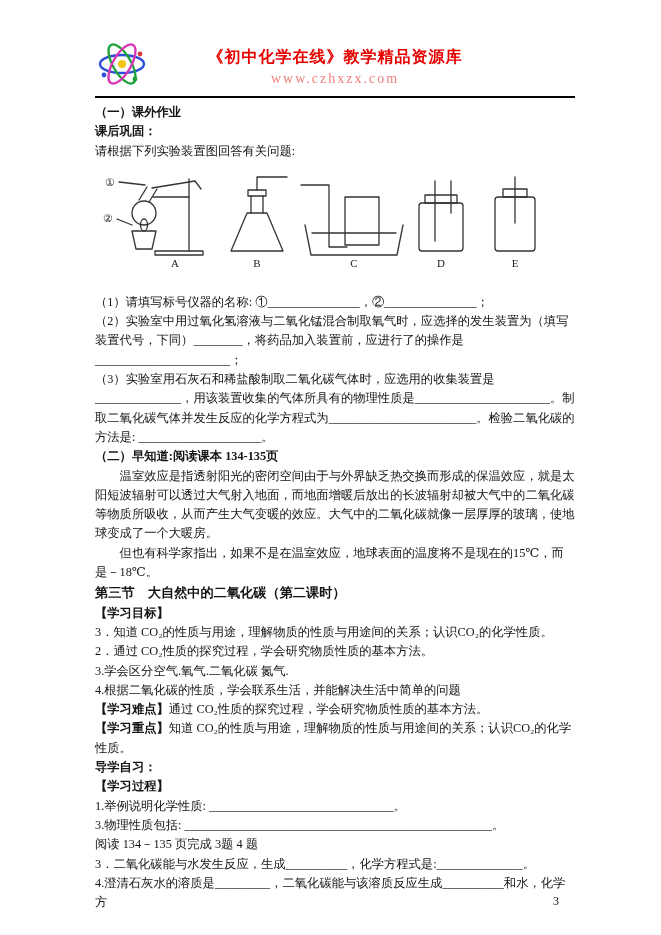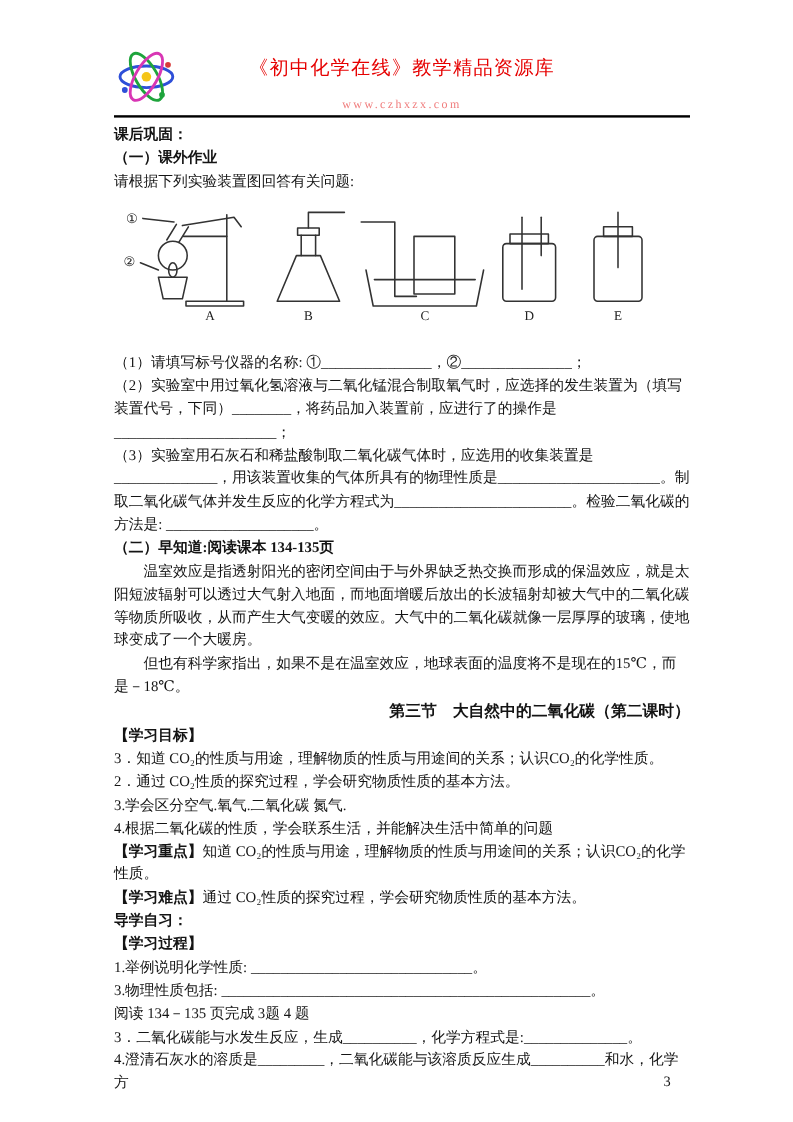--- a/index.html
+++ b/index.html
@@ -11,28 +11,28 @@
     color: #141414;
     position: relative;
     overflow: hidden;
   }
   .page { position: absolute; inset: 0; padding: 42px 86px 0 95px; }
 
   
   .hdr { position: relative; height: 52px; }
   .logo { position: absolute; left: 0; top: -4px; width: 54px; height: 52px; }
   .hdr-text { text-align: center; padding-top: 5px; }
-  .hdr-title { color: #e60000; font-weight: normal; font-size: 16px; letter-spacing: 1px; }
-  .hdr-url { color: #f07d7d; font-size: 10px; letter-spacing: 2px; margin-top: 14px; }
+  .hdr-title { color: #e60000; font-weight: bold; font-size: 16px; letter-spacing: 1px; }
+  .hdr-url { color: #f07d7d; font-size: 14px; letter-spacing: 2px; margin-top: 3px; }
   .rule { border: none; border-top: 2.5px solid #000; margin: 2px 0 5px; }
 
   
   p { margin: 0; font-size: 12.3px; line-height: 19.3px; }
   .bold { font-weight: bold; }
-  .center { text-align: right; }
+  .center { text-align: left; }
   .indent { text-indent: 2em; }
   .section-title { font-size: 13.2px; margin: 1px 0; }
 
   
   .apparatus { margin: 6px 0 24px 2px; }
   .apparatus svg { display: block; }
   .flbl { font-size: 11px; fill: #222; font-family: "Liberation Serif", serif; }
   .fcall { font-size: 11px; fill: #222; font-family: "Liberation Serif", serif; }
 
   .page-number { position: absolute; right: 102px; bottom: 26px; font-size: 12px; color: #141414; }
@@ -56,22 +56,22 @@
         <circle cx="40" cy="41" r="2.4" fill="#1fa43c"></circle>
       </svg>
     </span>
     <div class="hdr-text">
       <div class="hdr-title">《初中化学在线》教学精品资源库</div>
       <div class="hdr-url">www.czhxzx.com</div>
     </div>
   </div>
   <hr class="rule">
 
+  <p class="bold">（一）课外作业</p>
   <p class="bold">课后巩固：</p>
-  <p class="bold">（一）课外作业</p>
   <p>请根据下列实验装置图回答有关问题:</p>
 
   <figure class="apparatus">
     <svg width="452" height="102" viewBox="0 0 452 102">
       <g stroke="#333" stroke-width="1.3" fill="none" stroke-linecap="round" stroke-linejoin="round">
 
         <line x1="92" y1="12" x2="92" y2="84"></line>
         <rect x="58" y="84" width="48" height="4"></rect>
         <line x1="92" y1="30" x2="56" y2="30"></line>
         <circle cx="47" cy="46" r="12"></circle>
@@ -122,22 +122,22 @@
   <p class="indent">但也有科学家指出，如果不是在温室效应，地球表面的温度将不是现在的15℃，而是－18℃。</p>
 
   <p class="center bold section-title">第三节　大自然中的二氧化碳（第二课时）</p>
 
   <p class="bold">【学习目标】</p>
   <p>3．知道 CO₂的性质与用途，理解物质的性质与用途间的关系；认识CO₂的化学性质。</p>
   <p>2．通过 CO₂性质的探究过程，学会研究物质性质的基本方法。</p>
   <p>3.学会区分空气.氧气.二氧化碳  氮气.</p>
   <p>4.根据二氧化碳的性质，学会联系生活，并能解决生活中简单的问题</p>
 
+  <p><span class="bold">【学习难点】</span><span>通过 CO₂性质的探究过程，学会研究物质性质的基本方法。</span></p>
   <p><span class="bold">【学习重点】</span><span>知道 CO₂的性质与用途，理解物质的性质与用途间的关系；认识CO₂的化学性质。</span></p>
-  <p><span class="bold">【学习难点】</span><span>通过 CO₂性质的探究过程，学会研究物质性质的基本方法。</span></p>
 
   <p class="bold">导学自习：</p>
   <p class="bold">【学习过程】</p>
   <p>1.举例说明化学性质: ______________________________。</p>
   <p>3.物理性质包括: __________________________________________________。</p>
   <p>阅读 134－135 页完成 3题 4 题</p>
   <p>3．二氧化碳能与水发生反应，生成__________，化学方程式是:______________。</p>
   <p>4.澄清石灰水的溶质是_________，二氧化碳能与该溶质反应生成__________和水，化学方</p>
 
   <div class="page-number">3</div>

